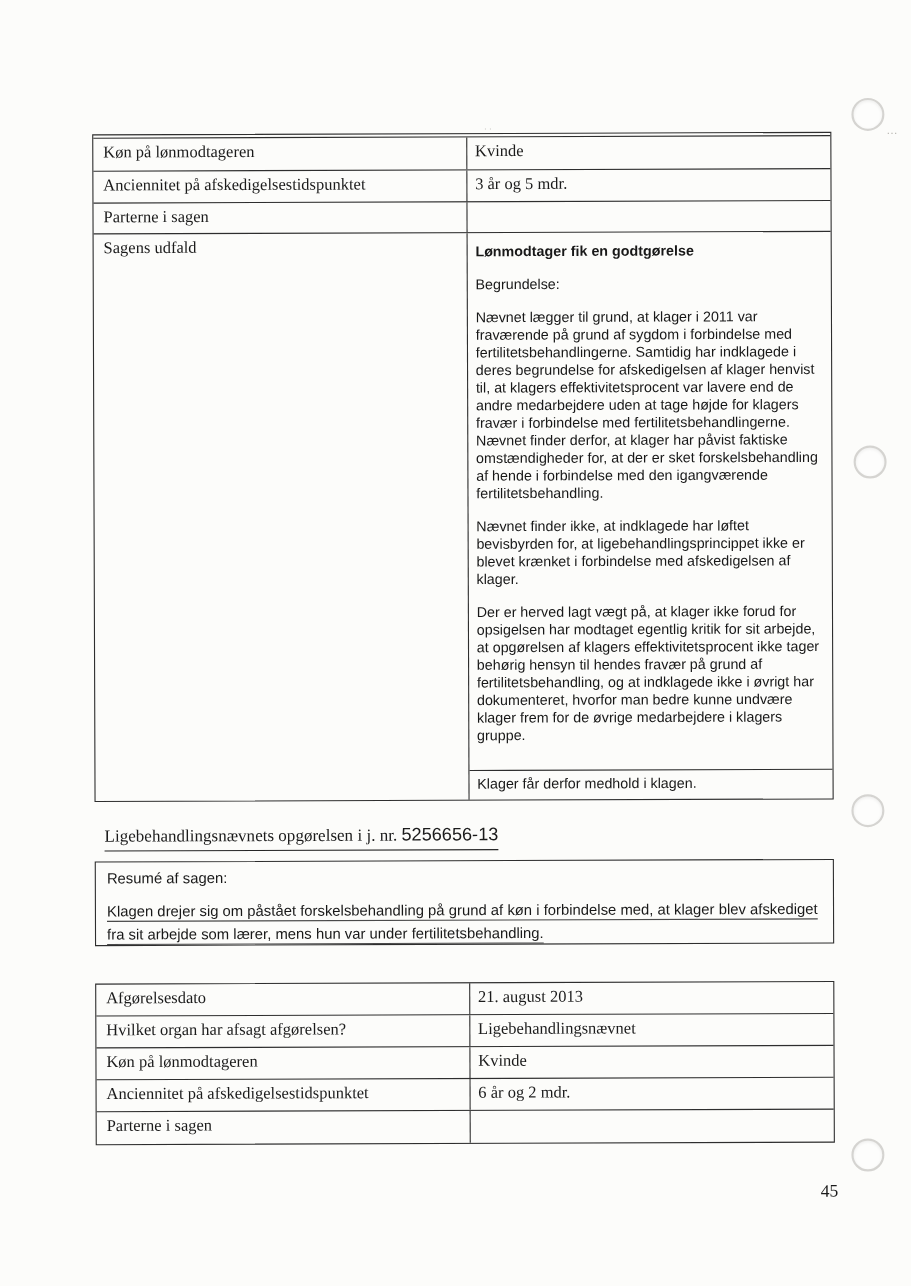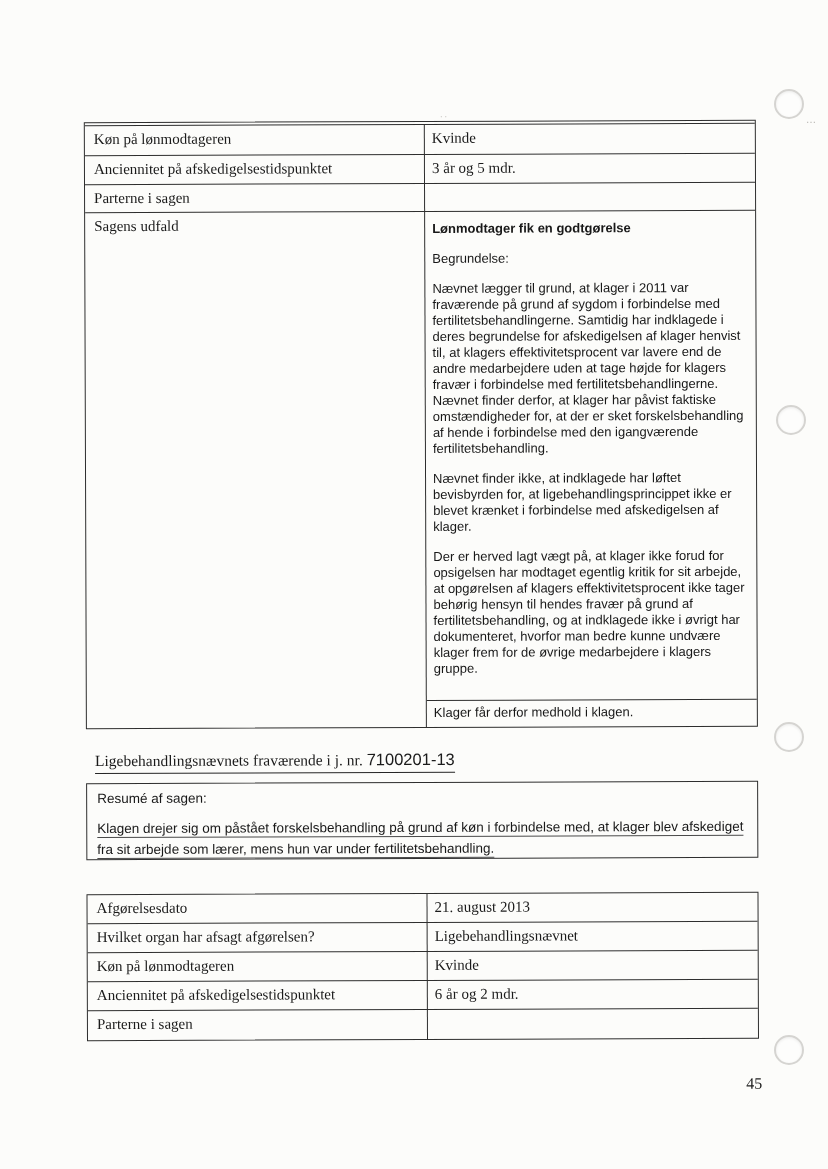--- a/index.html
+++ b/index.html
@@ -140,21 +140,21 @@
         <p>Nævnet lægger til grund, at klager i 2011 var fraværende på grund af sygdom i forbindelse med fertilitetsbehandlingerne. Samtidig har indklagede i deres begrundelse for afskedigelsen af klager henvist til, at klagers effektivitetsprocent var lavere end de andre medarbejdere uden at tage højde for klagers fravær i forbindelse med fertilitetsbehandlingerne. Nævnet finder derfor, at klager har påvist faktiske omstændigheder for, at der er sket forskelsbehandling af hende i forbindelse med den igangværende fertilitetsbehandling.</p>
         <p>Nævnet finder ikke, at indklagede har løftet bevisbyrden for, at ligebehandlingsprincippet ikke er blevet krænket i forbindelse med afskedigelsen af klager.</p>
         <p>Der er herved lagt vægt på, at klager ikke forud for opsigelsen har modtaget egentlig kritik for sit arbejde, at opgørelsen af klagers effektivitetsprocent ikke tager behørig hensyn til hendes fravær på grund af fertilitetsbehandling, og at indklagede ikke i øvrigt har dokumenteret, hvorfor man bedre kunne undvære klager frem for de øvrige medarbejdere i klagers gruppe.</p>
         <div class="verdict">Klager får derfor medhold i klagen.</div>
       </div>
     </div>
   </div>
 
   <div class="section-heading">
     <span class="underline">
-      <span>Ligebehandlingsnævnets fraværende i j. nr. </span><span class="case-number">7100201-13</span>
+      <span>Ligebehandlingsnævnets opgørelsen i j. nr. </span><span class="case-number">5256656-13</span>
     </span>
   </div>
 
   <div class="resume-box">
     <div>Resumé af sagen:</div>
     <div class="resume-text">Klagen drejer sig om påstået forskelsbehandling på grund af køn i forbindelse med, at klager blev afskediget fra sit arbejde som lærer, mens hun var under fertilitetsbehandling.</div>
   </div>
 
   <div class="doc-table table2">
     <div class="trow">

